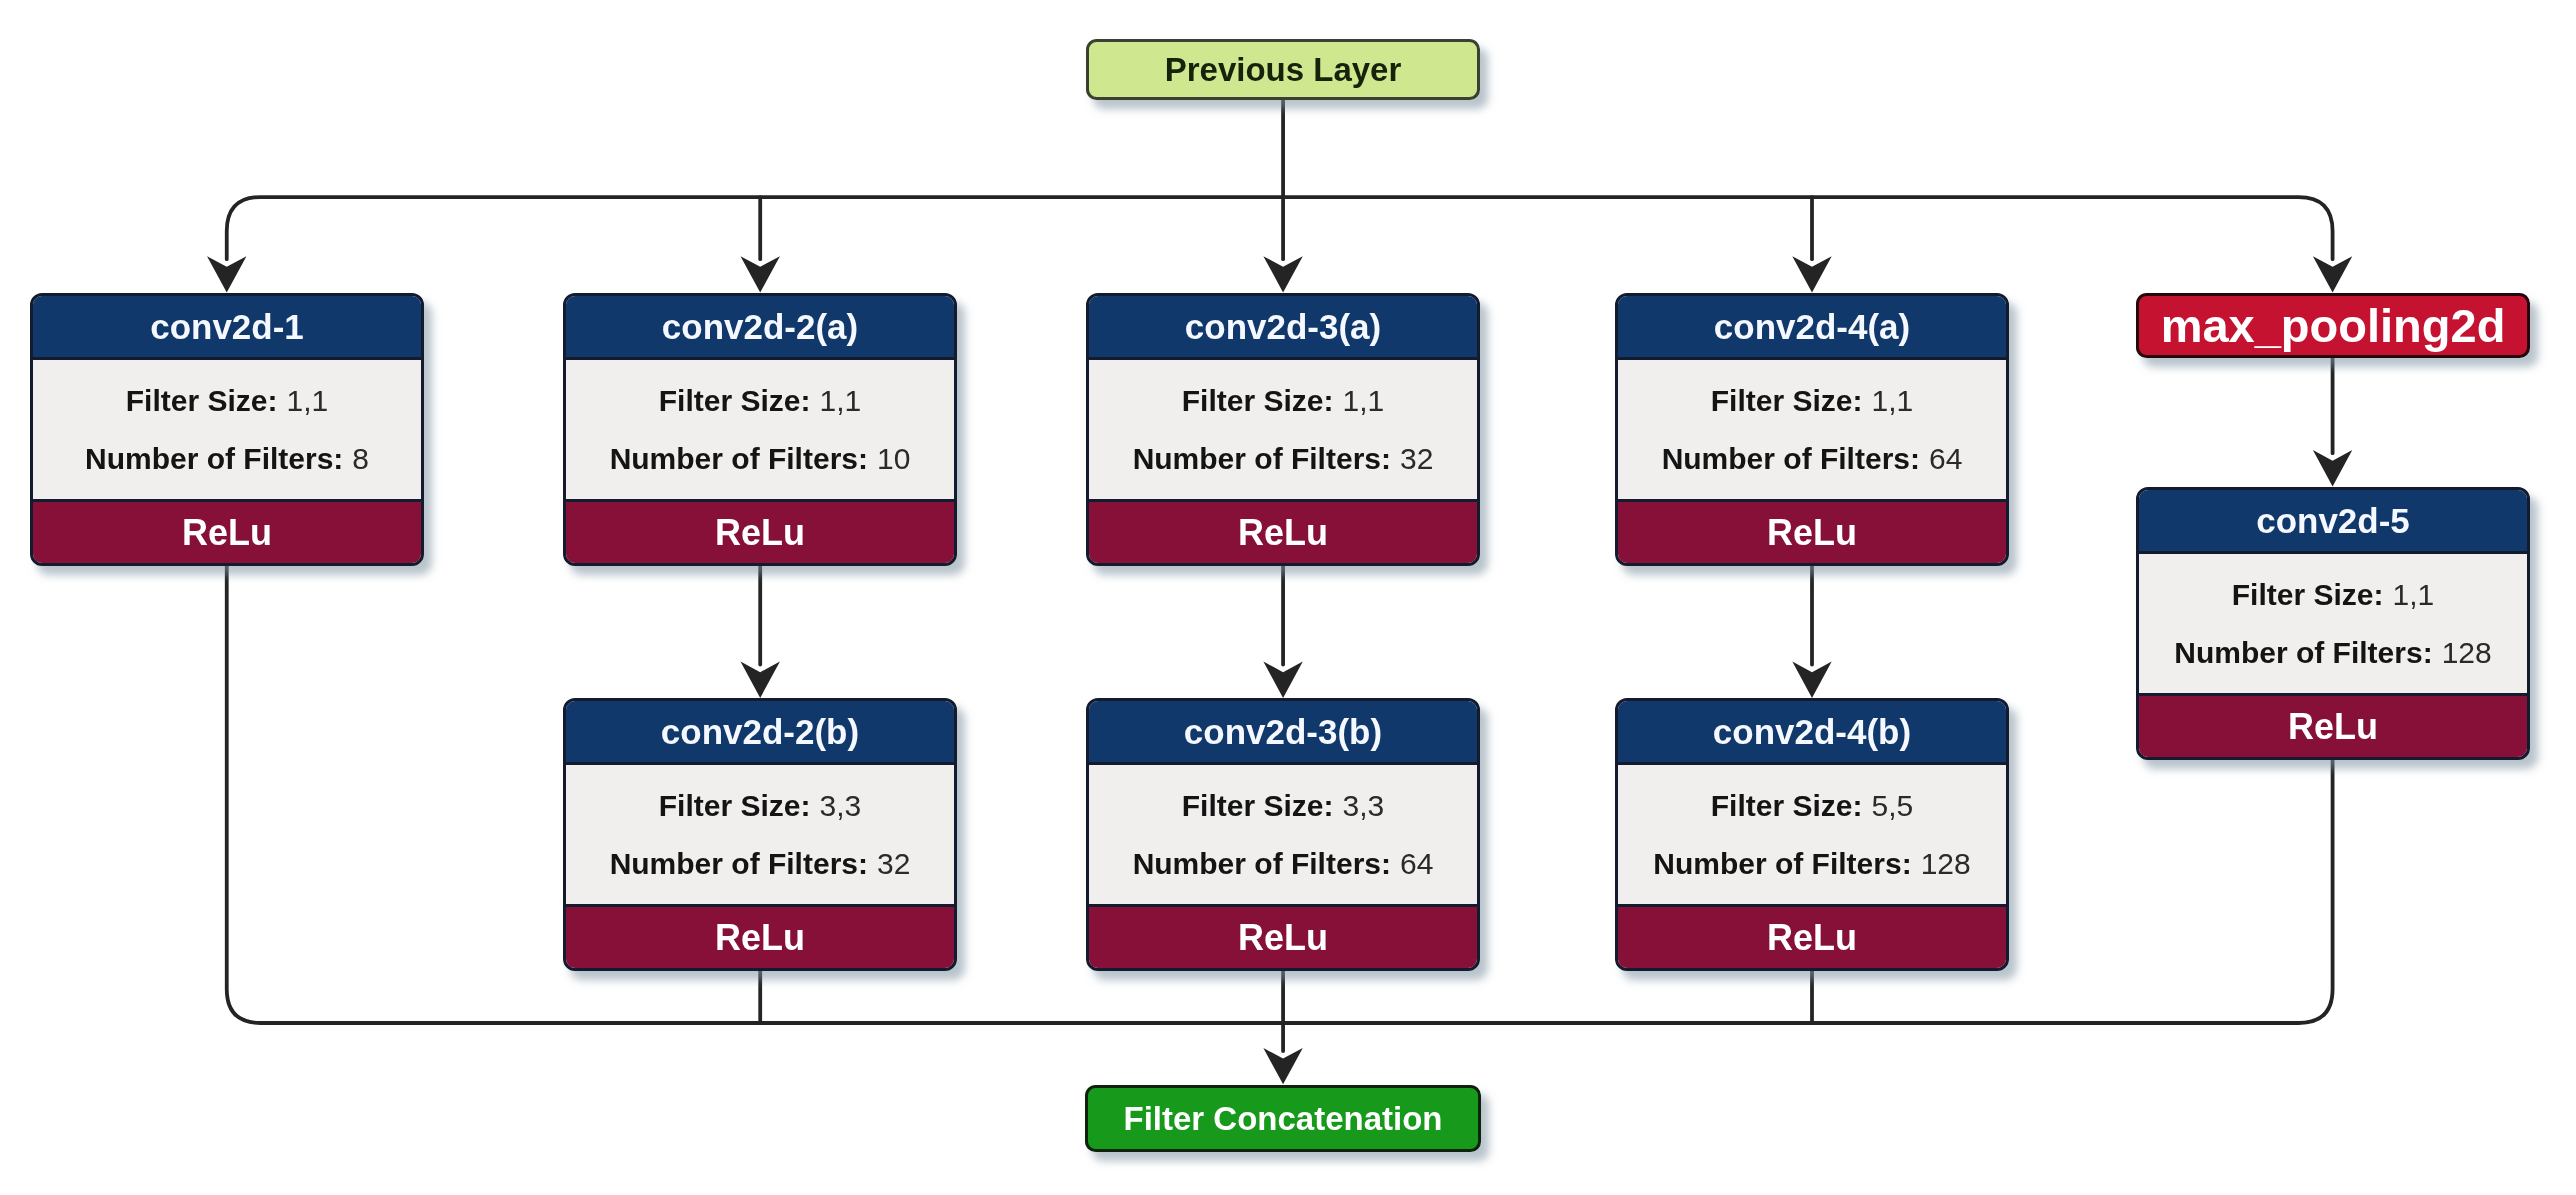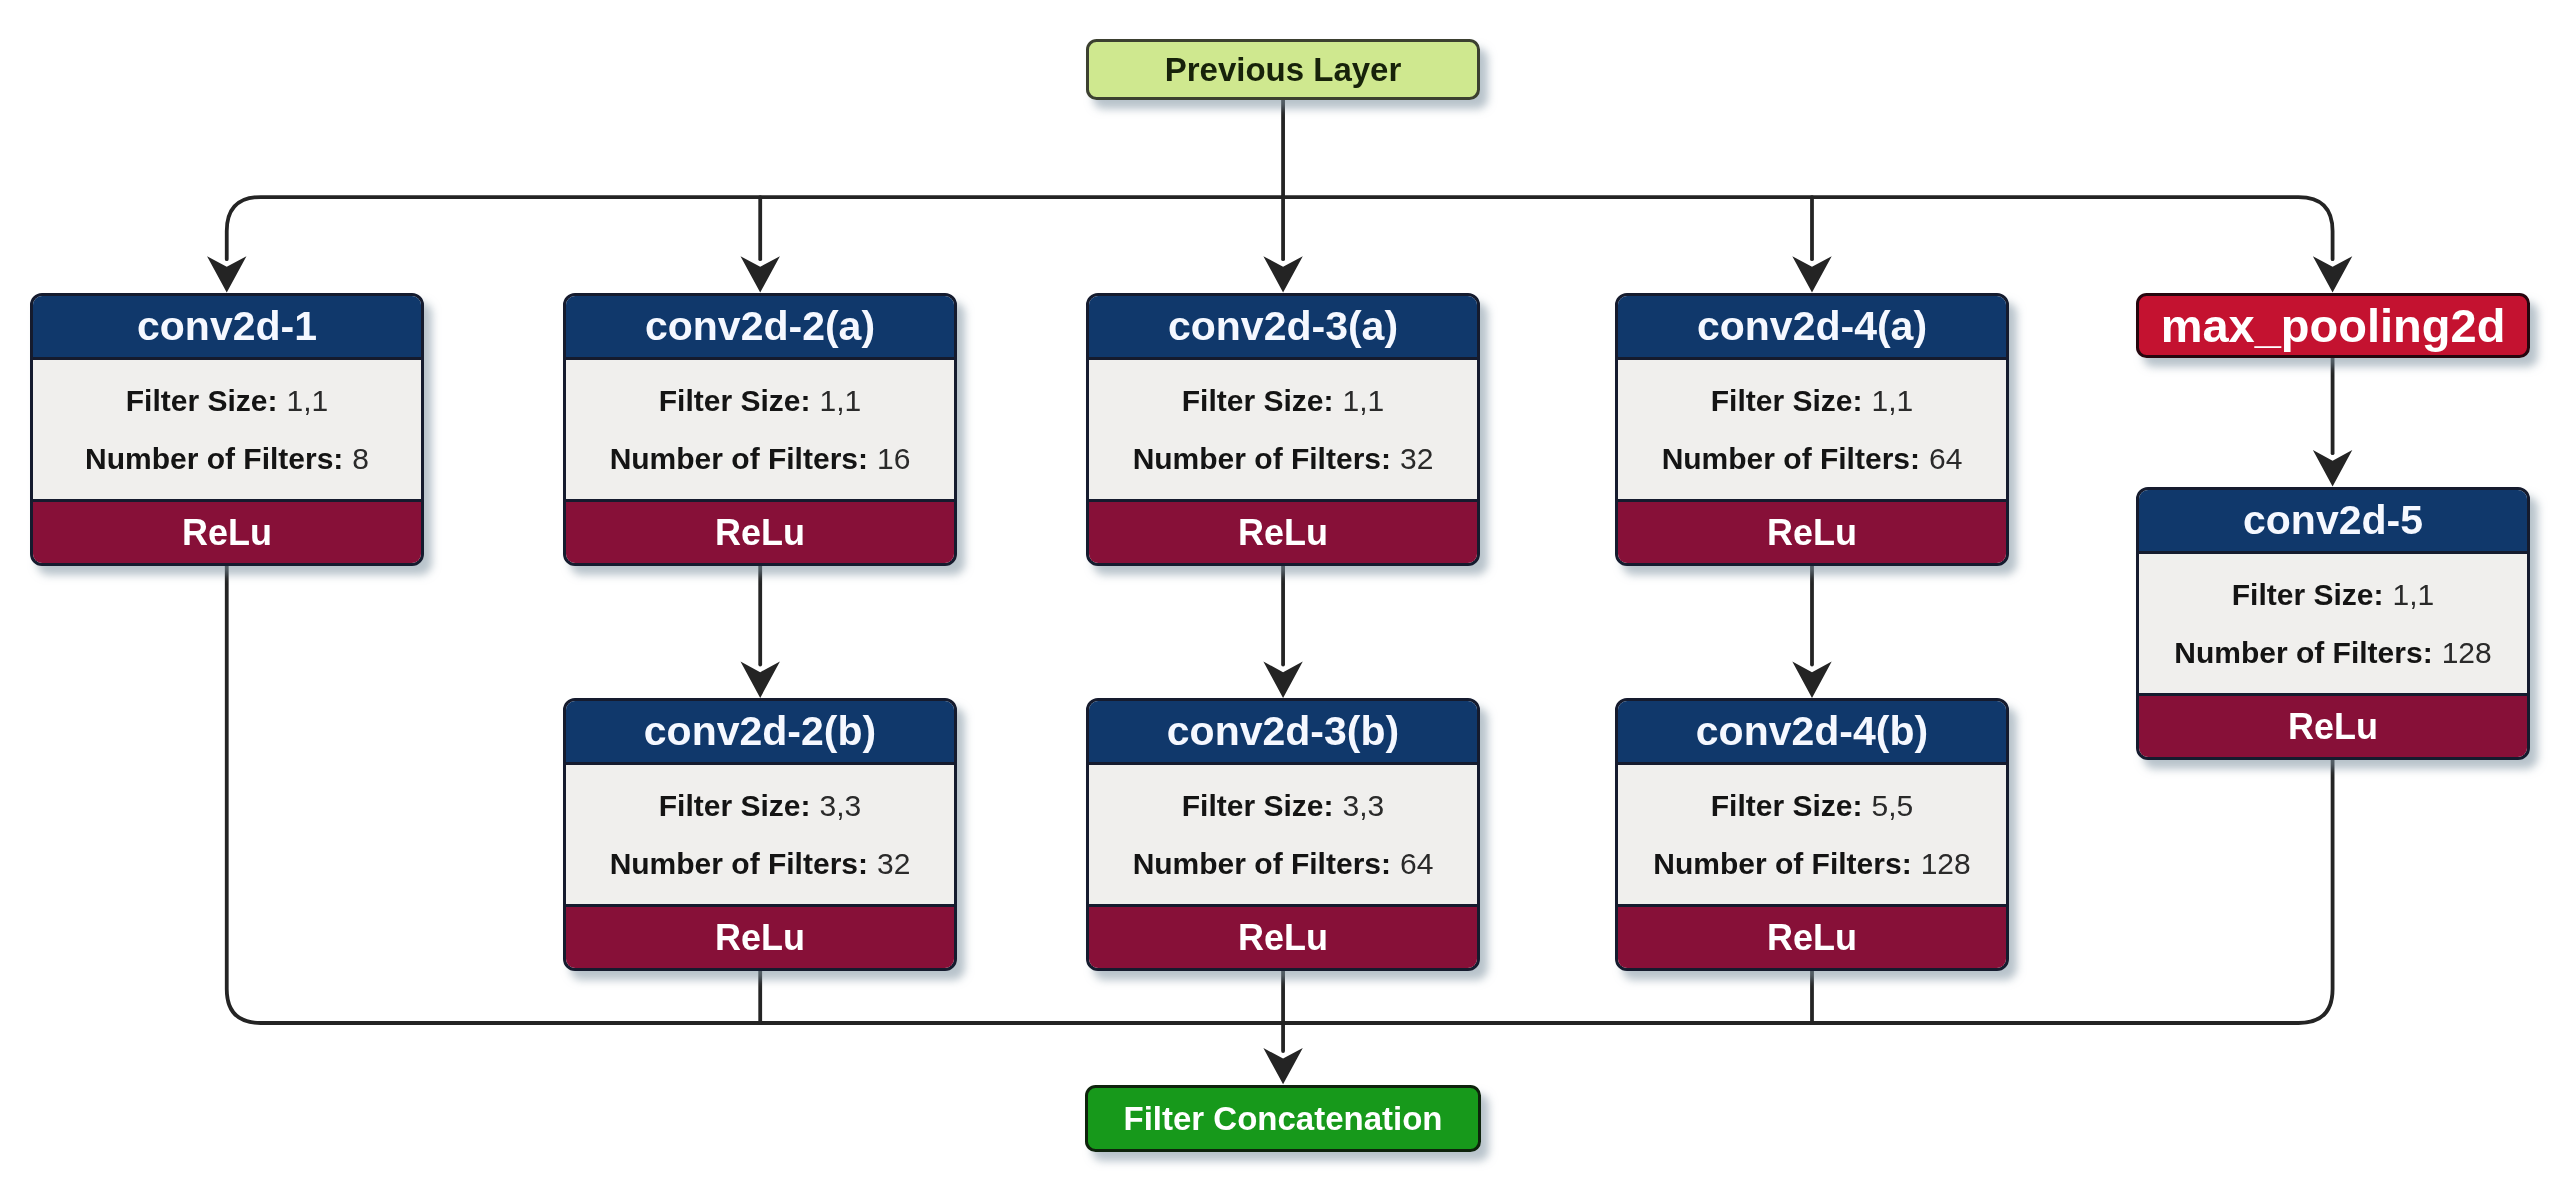--- a/index.html
+++ b/index.html
@@ -4,21 +4,21 @@
 <style>
   html,body{margin:0;padding:0;background:#ffffff;}
   #canvas{position:relative;width:2576px;height:1195px;background:#ffffff;overflow:hidden;
           font-family:"Liberation Sans",sans-serif;padding-left:28px;}
   #wires{position:absolute;left:0;top:0;width:2576px;height:1195px;}
 
   .node{position:absolute;box-sizing:border-box;}
   .conv{width:394px;height:273px;border:3px solid #151b2e;border-radius:12px;background:#f0efed;
         box-shadow:7.6px 9px 9px rgba(125,145,160,.55);display:flex;flex-direction:column;overflow:hidden;}
   .hdr{height:61px;background:#10386b;border-bottom:3px solid #151b2e;color:#f5f8ff;
-       font-weight:bold;font-size:41px;display:flex;align-items:center;justify-content:center;}
+       font-weight:bold;font-size:35px;display:flex;align-items:center;justify-content:center;}
   .bodysec{flex:1;display:flex;flex-direction:column;align-items:center;justify-content:center;
        gap:24px;background:#f0efed;}
   .line{font-size:30px;color:#141414;white-space:nowrap;}
   .lbl{font-weight:bold;}
   .val{font-weight:normal;margin-left:9px;color:#2a2a2a;}
   .ftr{height:61px;background:#871038;border-top:3px solid #151b2e;color:#ffffff;
        font-weight:bold;font-size:36px;display:flex;align-items:center;justify-content:center;}
 
   .pill{display:flex;align-items:center;justify-content:center;font-weight:bold;
         border-radius:10.6px;box-sizing:border-box;box-shadow:7.6px 9px 9px rgba(125,145,160,.55);}
@@ -86,21 +86,21 @@
       <div class="line"><span class="lbl">Filter Size:</span><span class="val">1,1</span></div>
       <div class="line"><span class="lbl">Number of Filters:</span><span class="val">8</span></div>
     </div>
     <div class="ftr">ReLu</div>
   </div>
 
   <div class="node conv p-c2r1">
     <div class="hdr">conv2d-2(a)</div>
     <div class="bodysec">
       <div class="line"><span class="lbl">Filter Size:</span><span class="val">1,1</span></div>
-      <div class="line"><span class="lbl">Number of Filters:</span><span class="val">16</span></div>
+      <div class="line"><span class="lbl">Number of Filters:</span><span class="val">10</span></div>
     </div>
     <div class="ftr">ReLu</div>
   </div>
 
   <div class="node conv p-c3r1">
     <div class="hdr">conv2d-3(a)</div>
     <div class="bodysec">
       <div class="line"><span class="lbl">Filter Size:</span><span class="val">1,1</span></div>
       <div class="line"><span class="lbl">Number of Filters:</span><span class="val">32</span></div>
     </div>

